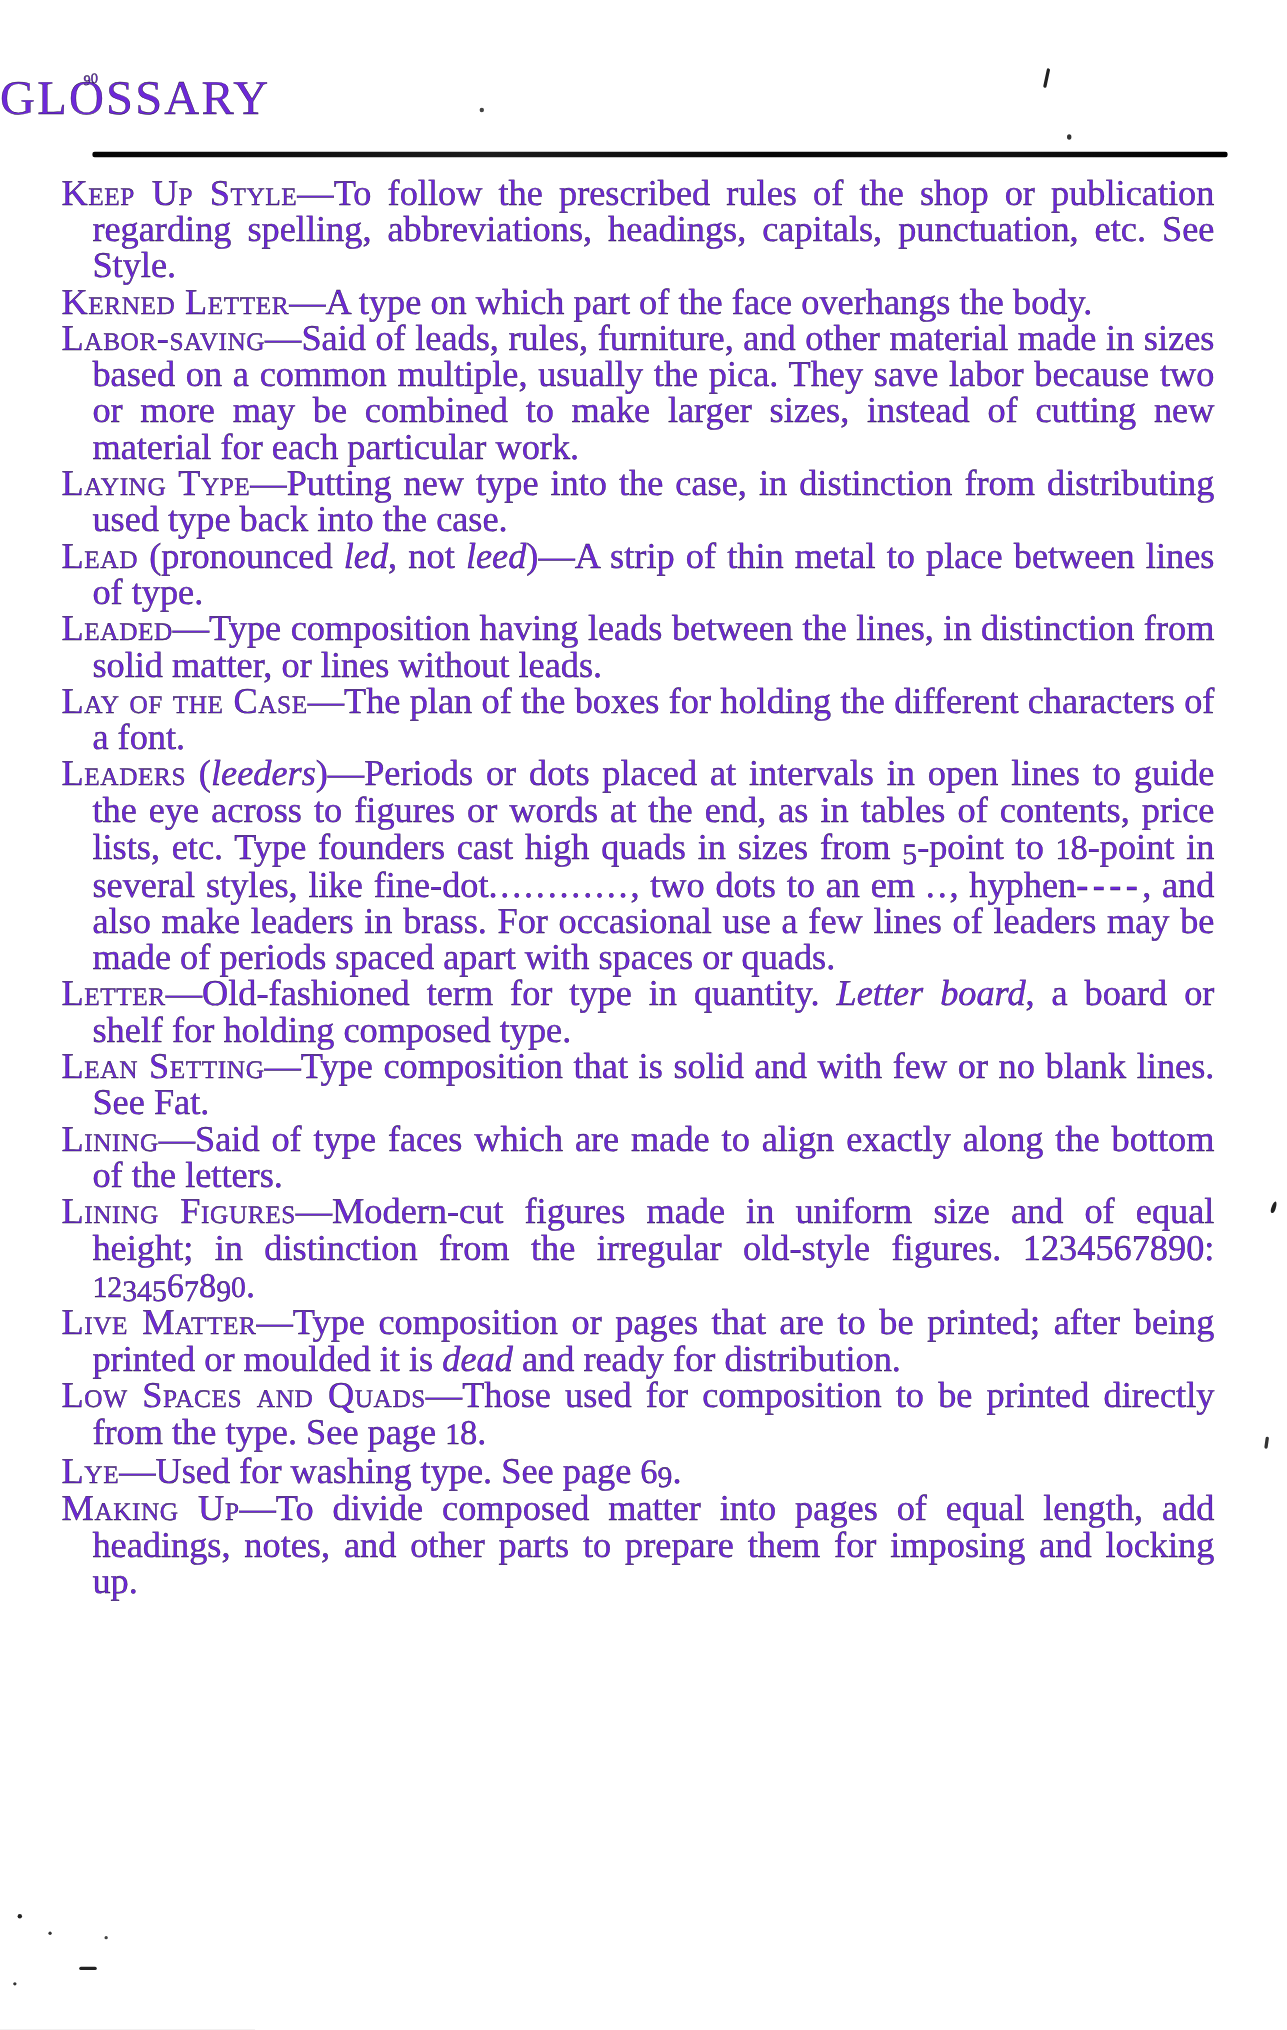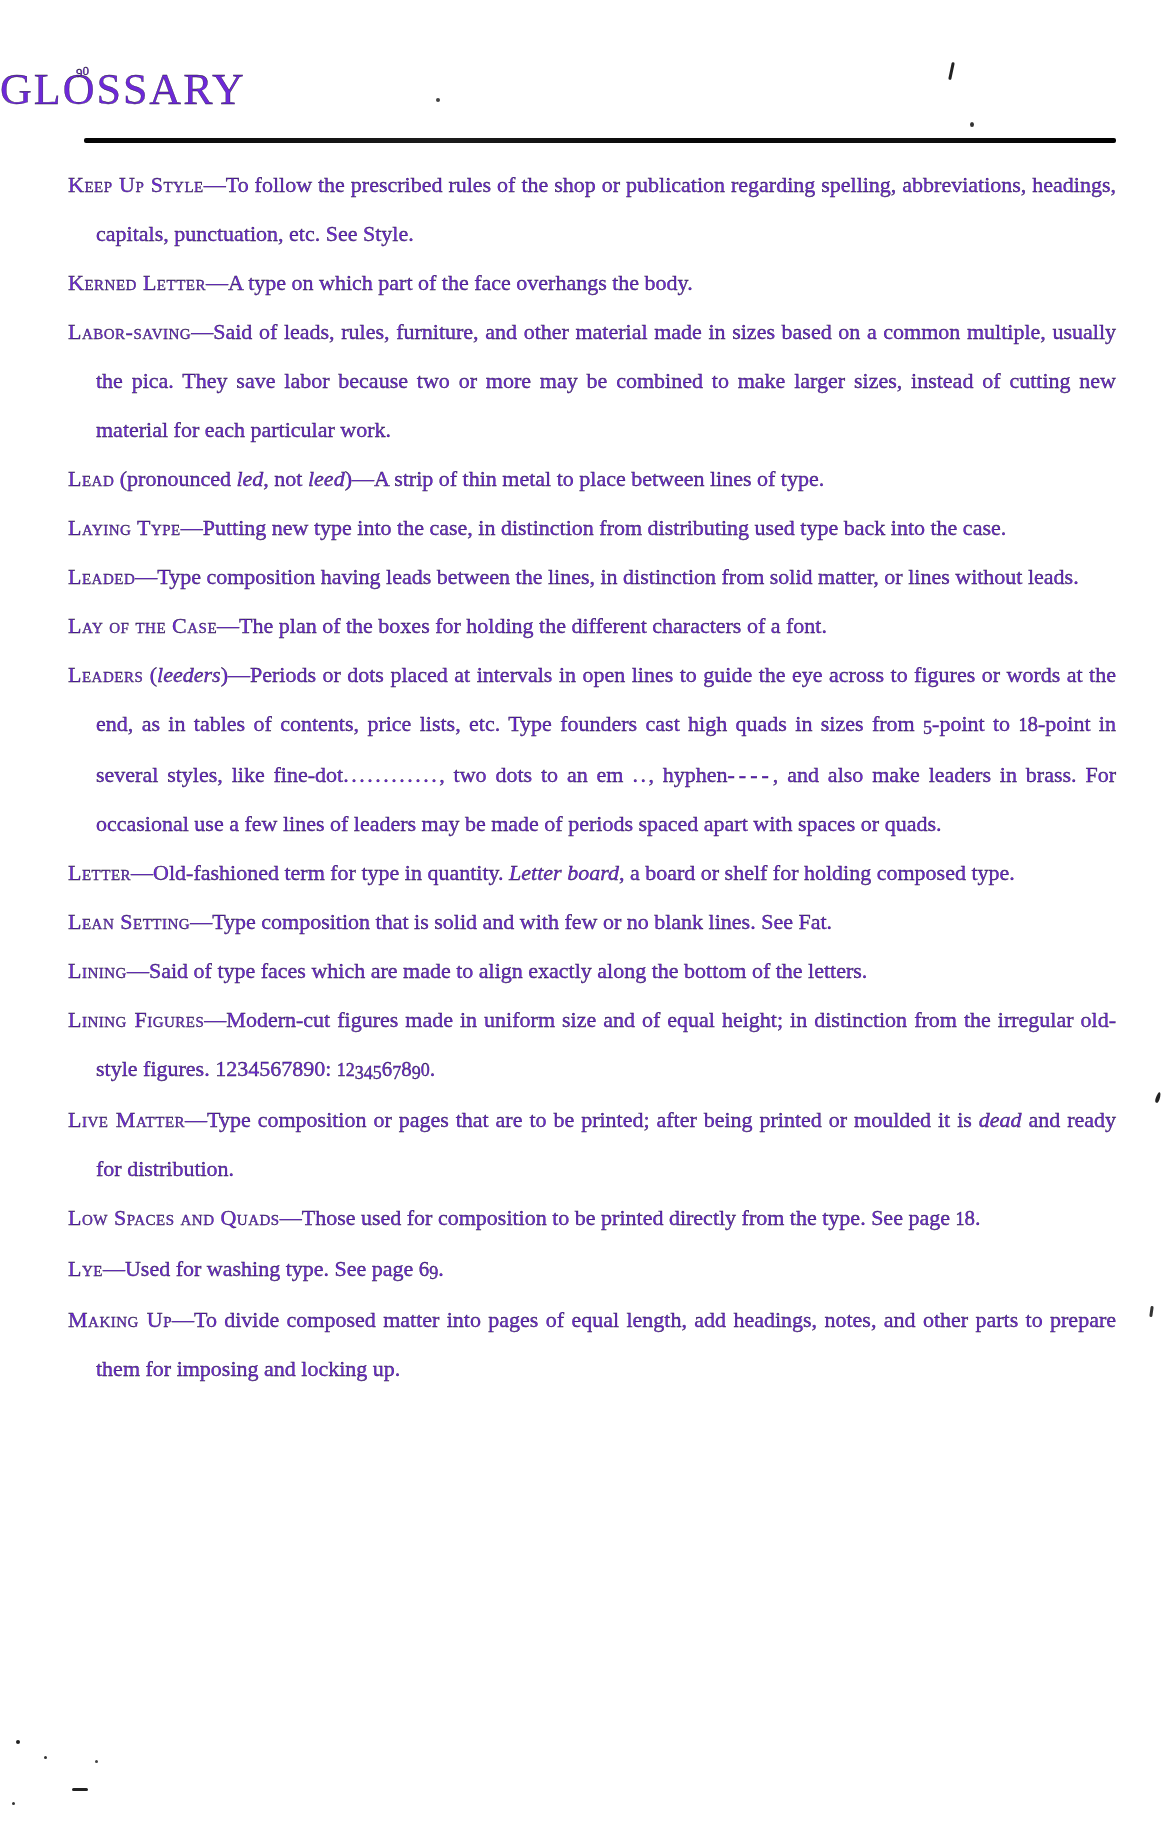--- a/index.html
+++ b/index.html
@@ -21,22 +21,22 @@
     position:absolute; left:0; right:0; top:68px;
     font-size:44px; line-height:1; letter-spacing:2px;
   }
   .rule {
     position:absolute; left:84px; top:138px;
     width:1032px; height:5px;
     background:linear-gradient(90deg,#050505 0%,#1c1c1c 35%,#060606 60%,#111 80%,#000 100%);
     border-radius:2px;
   }
   .body-block {
-    position:absolute; left:68px; top:160px; width:1048px;
-    font-size:22px; line-height:49px;
+    position:absolute; left:56px; top:160px; width:1048px;
+    font-size:33px; line-height:33px;
     text-align:justify;
   }
   .entry { margin:0; padding-left:28px; text-indent:-28px; }
   .term { font-variant:small-caps; letter-spacing:0.5px; }
   .i { font-style:italic; }
   .dots { letter-spacing:2.5px; }
   .dash { font-weight:bold; letter-spacing:4px; }
   .os { font-size:0.82em; }
   .os .osd, .body-block .osd { position:relative; top:0.16em; }
   .os .osa, .body-block .osa { font-size:1.16em; }
@@ -51,22 +51,22 @@
   <div class="pagenum os"><span class="osd">9</span>0</div>
 
   <div class="running-head">GLOSSARY</div>
 
   <div class="rule"></div>
 
   <div class="body-block">
       <p class="entry"><span class="term">Keep Up Style</span><span>—To follow the prescribed rules of the shop or publication regarding spelling, abbreviations, headings, capitals, punctuation, etc.  See Style.</span></p>
       <p class="entry"><span class="term">Kerned Letter</span><span>—A type on which part of the face overhangs the body.</span></p>
       <p class="entry"><span class="term">Labor-saving</span><span>—Said of leads, rules, furniture, and other material made in sizes based on a common multiple, usually the pica.  They save labor because two or more may be combined to make larger sizes, instead of cutting new material for each particular work.</span></p>
+      <p class="entry"><span class="term">Laying Type</span><span>—Putting new type into the case, in distinction from distributing used type back into the case.</span></p>
       <p class="entry"><span class="term">Lead</span><span> (pronounced </span><span class="i">led</span><span>, not </span><span class="i">leed</span><span>)—A strip of thin metal to place between lines of type.</span></p>
-      <p class="entry"><span class="term">Laying Type</span><span>—Putting new type into the case, in distinction from distributing used type back into the case.</span></p>
       <p class="entry"><span class="term">Leaded</span><span>—Type composition having leads between the lines, in distinction from solid matter, or lines without leads.</span></p>
       <p class="entry"><span class="term">Lay of the Case</span><span>—The plan of the boxes for holding the different characters of a font.</span></p>
       <p class="entry"><span class="term">Leaders</span><span> (</span><span class="i">leeders</span><span>)—Periods or dots placed at intervals in open lines to guide the eye across to figures or words at the end, as in tables of contents, price lists, etc.  Type founders cast high quads in sizes from </span><span class="os"><span class="osd">5</span></span><span>-point to </span><span class="os">1<span class="osa">8</span></span><span>-point in several styles, like fine-dot</span><span class="dots">............</span><span>, two dots to an em </span><span class="dots">..</span><span>, hyphen</span><span class="dash">----</span><span>, and also make leaders in brass.  For occasional use a few lines of leaders may be made of periods spaced apart with spaces or quads.</span></p>
       <p class="entry"><span class="term">Letter</span><span>—Old-fashioned term for type in quantity.  </span><span class="i">Letter board</span><span>, a board or shelf for holding composed type.</span></p>
       <p class="entry"><span class="term">Lean Setting</span><span>—Type composition that is solid and with few or no blank lines.  See Fat.</span></p>
       <p class="entry"><span class="term">Lining</span><span>—Said of type faces which are made to align exactly along the bottom of the letters.</span></p>
       <p class="entry"><span class="term">Lining Figures</span><span>—Modern-cut figures made in uniform size and of equal height; in distinction from the irregular old-style figures. 1234567890:  </span><span class="os">12<span class="osd">3</span><span class="osd">4</span><span class="osd">5</span><span class="osa">6</span><span class="osd">7</span><span class="osa">8</span><span class="osd">9</span>0</span><span>.</span></p>
       <p class="entry"><span class="term">Live Matter</span><span>—Type composition or pages that are to be printed; after being printed or moulded it is </span><span class="i">dead</span><span> and ready for distribution.</span></p>
       <p class="entry"><span class="term">Low Spaces and Quads</span><span>—Those used for composition to be printed directly from the type.  See page </span><span class="os">1<span class="osa">8</span></span><span>.</span></p>
       <p class="entry"><span class="term">Lye</span><span>—Used for washing type.  See page </span><span class="os"><span class="osa">6</span><span class="osd">9</span></span><span>.</span></p>

